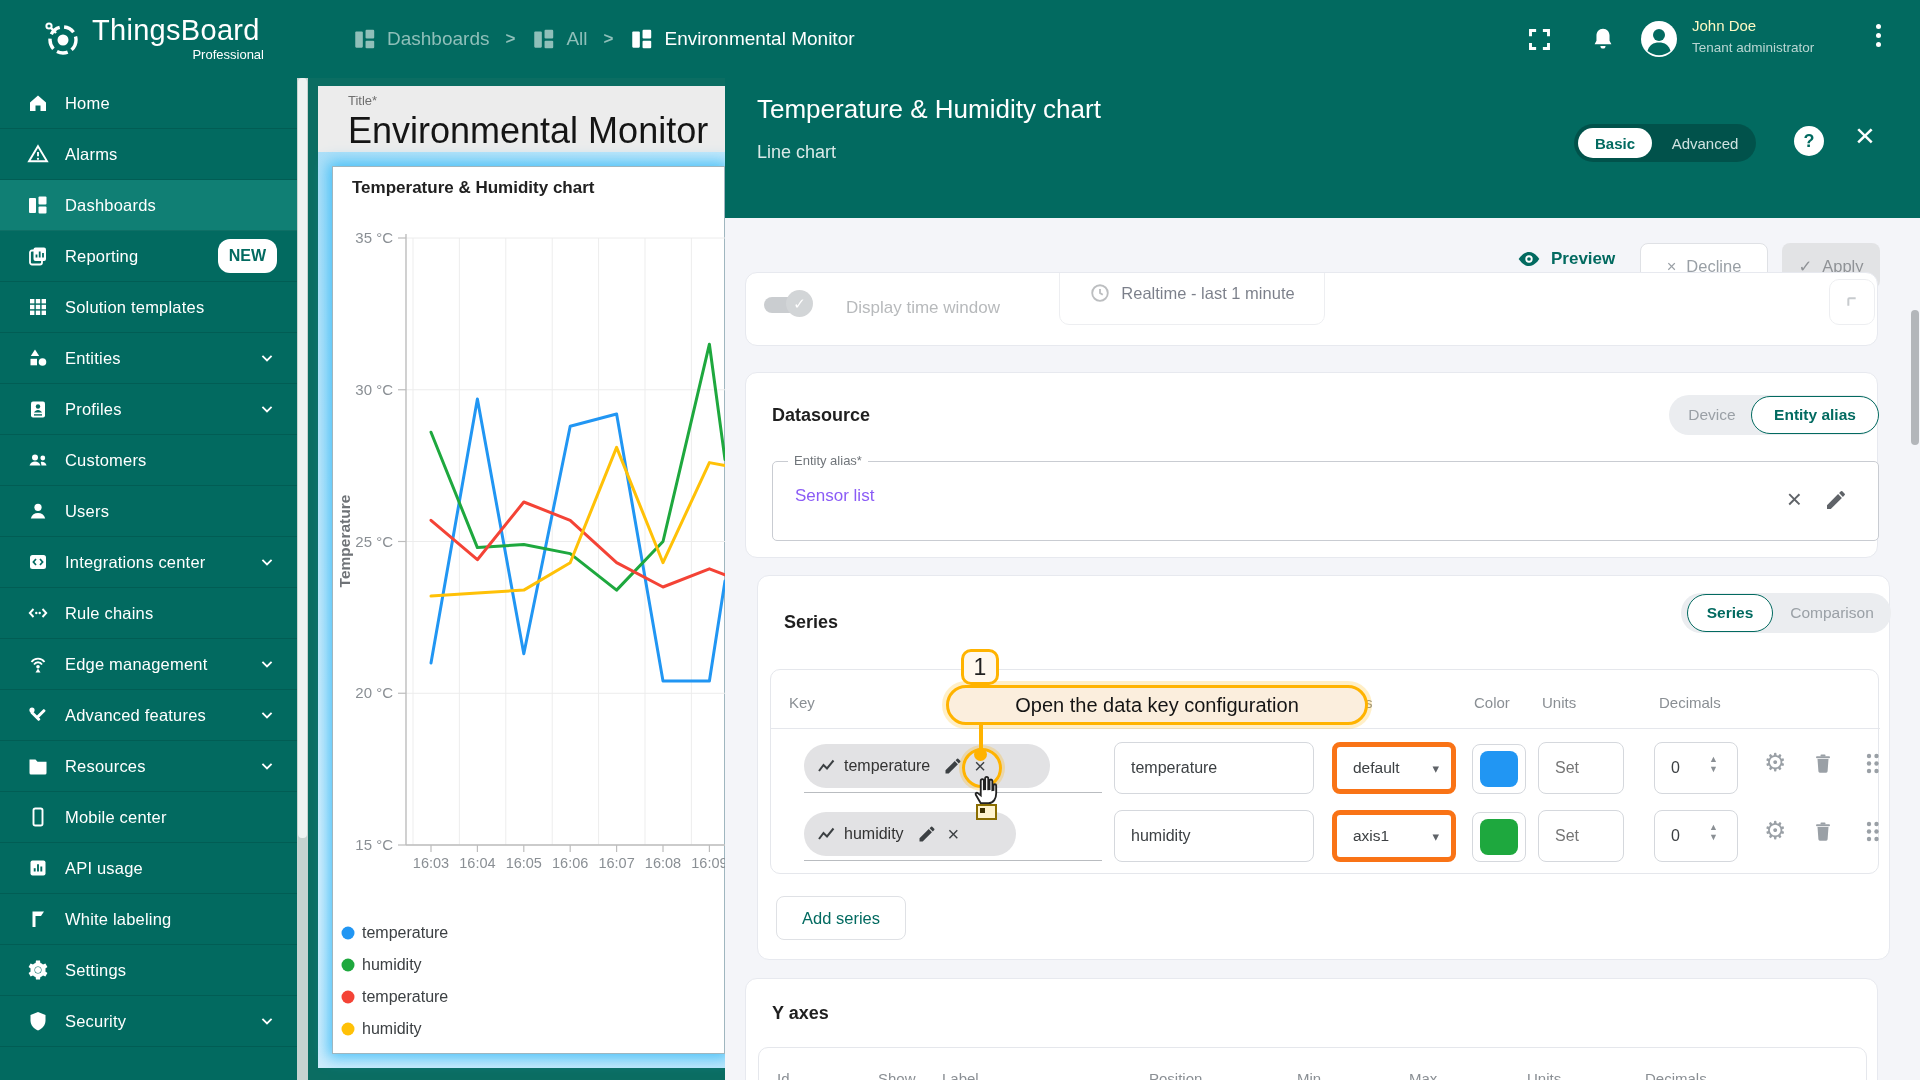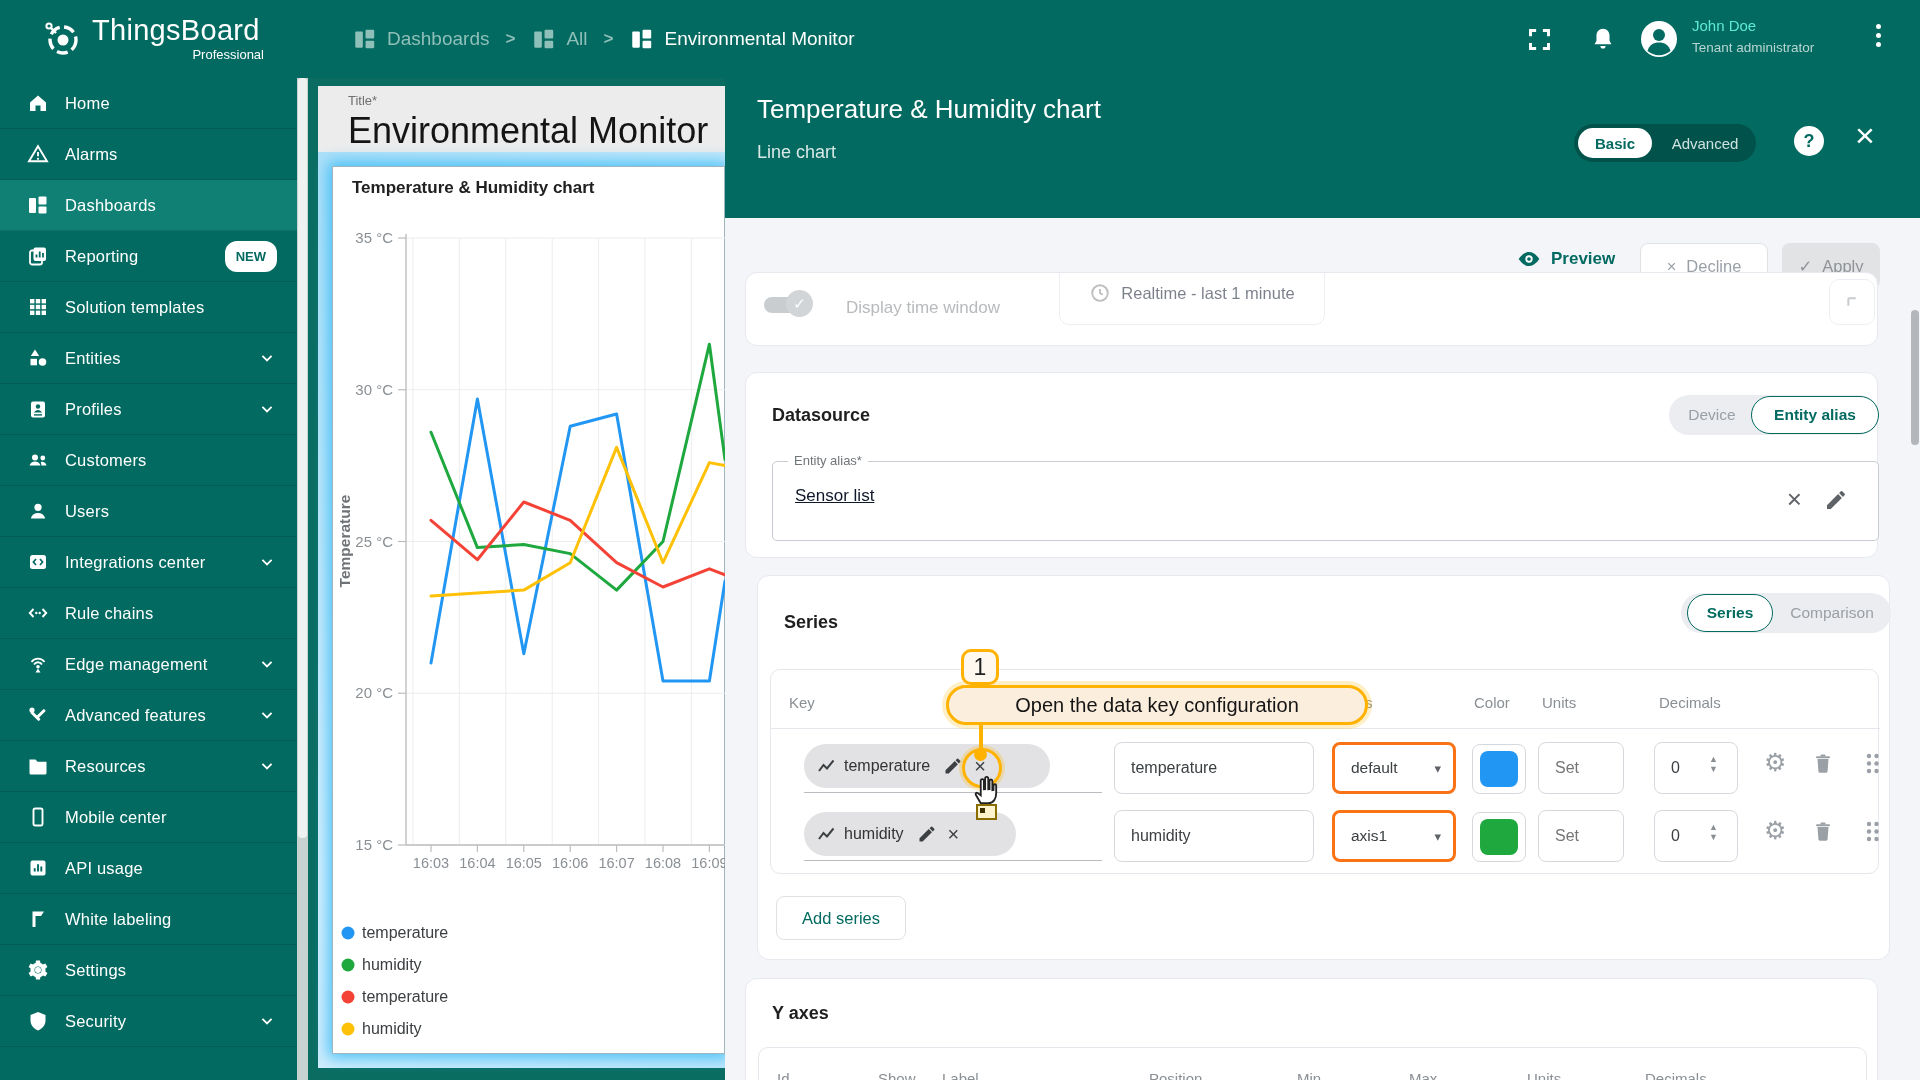--- a/index.html
+++ b/index.html
@@ -7,31 +7,31 @@
        font-family:"Liberation Sans",sans-serif;background:#f4f5f9;}
   .abs{position:absolute;}
   
   .topbar{position:absolute;left:0;top:0;width:1920px;height:78px;background:#026a60;z-index:30;}
   .brand-name{position:absolute;left:92px;top:14px;color:#fff;font-size:29px;font-weight:500;letter-spacing:.3px;}
   .brand-sub{position:absolute;left:92px;top:47px;width:172px;text-align:right;color:#fff;font-size:13px;}
   .crumbs{position:absolute;left:352px;top:0;height:78px;display:flex;align-items:center;gap:16px;}
   .crumb{display:flex;align-items:center;gap:9px;font-size:19px;color:#8fbfb9;}
   .crumb.current{color:#fff;}
   .crumb-sep{color:#8fbfb9;font-size:17px;font-weight:700;}
-  .user-name{position:absolute;left:1692px;top:17px;color:#5eead4;font-size:15px;}
+  .user-name{position:absolute;left:1692px;top:17px;color:#fef9c3;font-size:15px;}
   .user-role{position:absolute;left:1692px;top:40px;color:#b9d6d2;font-size:13.5px;}
   .kebab{position:absolute;left:1868px;top:24px;width:20px;height:30px;display:flex;flex-direction:column;align-items:center;gap:4px;cursor:pointer;}
   .kebab i{width:5px;height:5px;border-radius:50%;background:#fff;}
   
   .sidebar{position:absolute;left:0;top:78px;width:297px;height:1002px;background:#026a60;overflow:hidden;z-index:20;}
   .side-item{height:51px;display:flex;align-items:center;padding:0 20px 0 26px;border-bottom:1px solid rgba(0,0,0,.12);color:#fff;cursor:pointer;box-sizing:border-box;}
   .side-item.active{background:#107f74;}
   .side-item .lbl{font-size:16.5px;font-weight:500;margin-left:15px;letter-spacing:.2px;}
   .side-item .spacer{flex:1;}
-  .badge-new{background:#fff;color:#026a60;font-size:13px;font-weight:700;border-radius:12px;padding:8px 11px;}
+  .badge-new{background:#fff;color:#026a60;font-size:16px;font-weight:700;border-radius:12px;padding:8px 11px;}
   .side-scroll{position:absolute;left:297px;top:78px;width:11px;height:1002px;background:#c6d3d0;z-index:21;}
   .side-scroll-thumb{position:absolute;left:1px;top:0;width:9px;height:760px;background:#eef3f2;border-radius:4px;}
   
   .dash{position:absolute;left:308px;top:78px;width:417px;height:1002px;background:#0b6d62;z-index:5;}
   .dash-titlebar{position:absolute;left:10px;top:8px;width:407px;height:66px;background:#ececec;overflow:hidden;}
   .dash-title-label{position:absolute;left:30px;top:7px;font-size:13px;color:#6f6f6f;}
   .dash-title-value{position:absolute;left:30px;top:24px;font-size:36px;font-weight:500;color:#151515;white-space:nowrap;}
   .glow{position:absolute;left:10px;top:74px;width:407px;height:916px;background:linear-gradient(135deg,#aee0f8,#d8f0fd 55%,#bfe7fb);}
   .widget-card{position:absolute;left:24px;top:88px;width:393px;height:888px;background:#fff;border:1px solid #9fb6bf;box-shadow:0 0 14px 4px rgba(41,182,246,.8);box-sizing:border-box;}
   .widget-title{position:absolute;left:44px;top:100px;font-size:17px;font-weight:700;color:#212121;}
@@ -48,30 +48,30 @@
   .card{position:absolute;background:#fff;border:1px solid #e7e9ef;border-radius:12px;box-sizing:border-box;}
   .sec-heading{position:absolute;font-size:18px;font-weight:700;color:#1f1f1f;}
   .pill-group{position:absolute;width:210px;height:40px;background:#ebedf0;border-radius:20px;}
   .pill-gray{position:absolute;top:0;height:40px;display:flex;align-items:center;justify-content:center;color:#9aa0a6;font-size:15.5px;cursor:pointer;}
   .pill-active{position:absolute;top:0;height:38px;background:#fff;border:1.5px solid #026a60;border-radius:20px;color:#026a60;font-size:15.5px;font-weight:700;display:flex;align-items:center;justify-content:center;box-sizing:border-box;cursor:pointer;}
   .btn-outline{position:absolute;background:#fff;border:1px solid #dfe1e5;border-radius:8px;display:flex;align-items:center;justify-content:center;gap:10px;color:#9aa0a6;font-size:16.5px;cursor:pointer;box-sizing:border-box;}
   .btn-flat{position:absolute;background:#e2e3e5;border-radius:8px;display:flex;align-items:center;justify-content:center;gap:10px;color:#8f9296;font-size:16.5px;font-weight:500;cursor:pointer;}
   .preview-link{position:absolute;display:flex;align-items:center;gap:9px;color:#026a60;font-size:17px;font-weight:700;cursor:pointer;}
   .field{position:absolute;border:1px solid #c9ccd2;border-radius:5px;background:#fff;box-sizing:border-box;}
   .field-label{position:absolute;top:-9px;left:15px;background:#fff;padding:0 6px;font-size:13px;color:#70757a;}
-  .field-value{position:absolute;left:22px;top:24px;font-size:17px;color:#0f172a;text-decoration:underline;}
+  .field-value{position:absolute;left:22px;top:24px;font-size:17px;color:#8b5cf6;}
   .tbl{position:absolute;border:1px solid #e5e7ec;border-radius:10px;background:#fff;box-sizing:border-box;}
   .th{position:absolute;font-size:15px;color:#8a8f94;}
   .hr{position:absolute;height:1px;background:#e5e7ec;}
   .chip{position:absolute;height:44px;background:#e2e2e4;border-radius:22px;display:flex;align-items:center;padding:0 14px;box-sizing:border-box;gap:9px;}
   .chip .txt{font-size:16px;color:#333;}
   .chip .x{font-size:20px;color:#3c4043;cursor:pointer;padding:0 2px;}
   .underline{position:absolute;height:1px;background:#b9bcc0;}
   .inp{position:absolute;border:1px solid #d5d8dd;border-radius:8px;background:#fff;font-family:"Liberation Sans",sans-serif;font-size:16px;color:#3c4043;padding:0 16px;box-sizing:border-box;outline:none;}
-  .sel{position:absolute;border:3px solid #f97316;border-radius:8px;background:#fff;display:flex;align-items:center;justify-content:space-between;padding:0 12px 0 16px;box-sizing:border-box;font-size:15.5px;color:#3c4043;cursor:pointer;}
+  .sel{position:absolute;border:5px solid #f97316;border-radius:8px;background:#fff;display:flex;align-items:center;justify-content:space-between;padding:0 12px 0 16px;box-sizing:border-box;font-size:15.5px;color:#3c4043;cursor:pointer;}
   .sel .arr{color:#5f6368;font-size:13px;}
   .color-btn{position:absolute;width:54px;height:50px;border:1px solid #d5d8dd;border-radius:8px;background:#fff;display:flex;align-items:center;justify-content:center;cursor:pointer;box-sizing:border-box;}
   .swatch{width:38px;height:36px;border-radius:8px;}
   .spin{position:absolute;display:flex;flex-direction:column;gap:1px;color:#8a8f94;font-size:9px;line-height:9px;cursor:pointer;}
   .icon-btn{position:absolute;cursor:pointer;}
   .gear{font-size:25px;color:#9aa0a6;line-height:25px;}
   
   .tip-badge{position:absolute;width:38px;height:36px;background:#fff8ee;border:3px solid #ffb300;border-radius:10px;display:flex;align-items:center;justify-content:center;font-size:23px;color:#222;box-sizing:border-box;z-index:60;}
   .tip-box{position:absolute;height:40px;background:#fbeedd;border:3px solid #ffb300;border-radius:20px;display:flex;align-items:center;justify-content:center;font-size:20px;color:#151515;box-shadow:0 0 0 4px rgba(255,183,0,.22);box-sizing:border-box;z-index:59;white-space:nowrap;}
   .tip-line{position:absolute;width:4px;background:#ffb300;z-index:58;}

